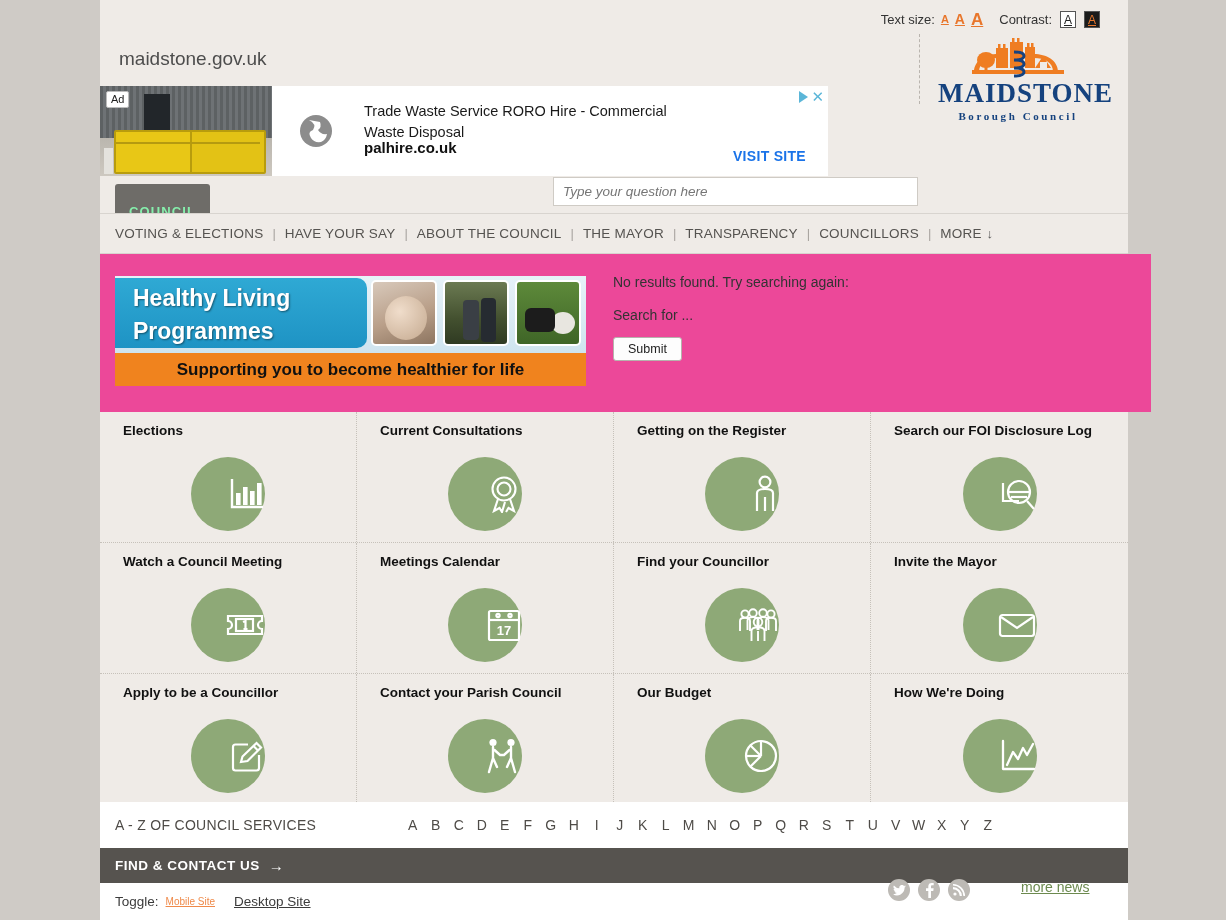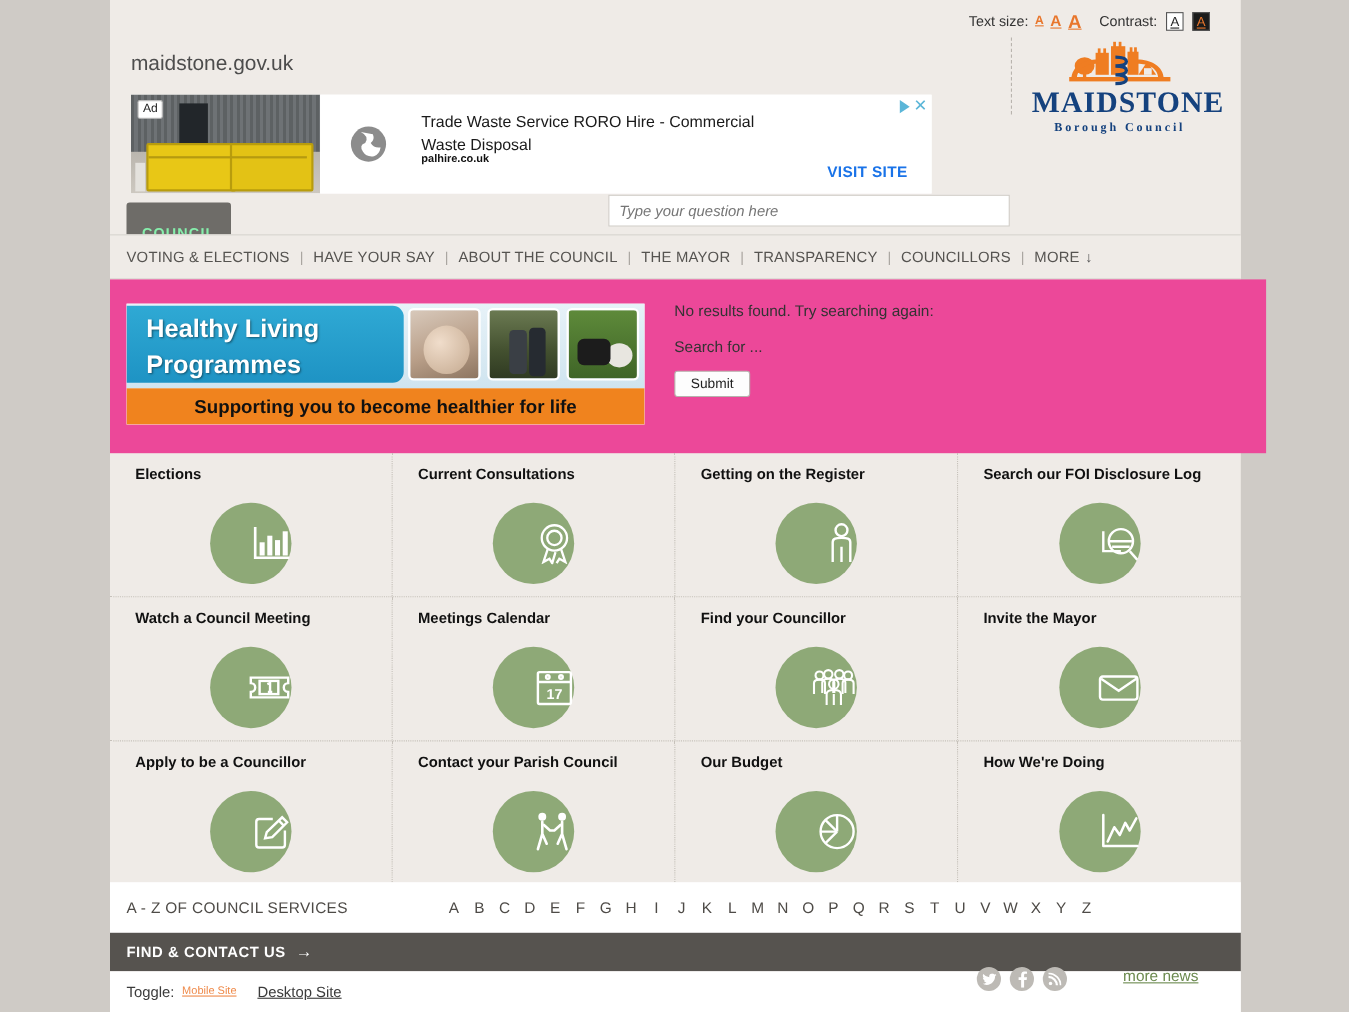--- a/index.html
+++ b/index.html
@@ -52,21 +52,21 @@
 
   
   .site-url{
     position:absolute;left:19px;top:48px;
     font-size:19px;color:#4d4d4d;
   }
 
   
   .ad{
     position:absolute;left:0;top:86px;width:728px;height:90px;
-    background:#fff;overflow:hidden;margin-left:19px;
+    background:#fff;overflow:hidden;
   }
   .ad-img{
     position:absolute;left:0;top:0;width:172px;height:90px;
     background:linear-gradient(180deg,#6a6e70 0%,#777b7c 42%,#b9b5ad 55%,#cdc8c0 100%);
     overflow:hidden;
   }
   .ad-img .barn{
     position:absolute;left:0;top:0;width:172px;height:52px;
     background:repeating-linear-gradient(90deg,#5d6163 0 3px,#6e7275 3px 6px);
   }
@@ -78,21 +78,21 @@
   .ad-badge{
     position:absolute;left:6px;top:5px;background:#fff;border:1px solid #bbb;
     font-size:11px;padding:1px 4px;color:#222;line-height:1.2;border-radius:2px;
   }
   .ad-body{position:absolute;left:172px;top:0;right:0;bottom:0;background:#fff;}
   .ad-globe{position:absolute;left:27px;top:28px;width:34px;height:34px;}
   .ad-title{
     position:absolute;left:92px;top:15px;width:330px;
     font-size:14.5px;line-height:1.42;color:#1a1a1a;
   }
-  .ad-domain{position:absolute;left:92px;top:53px;font-size:10px;font-weight:bold;color:#111;}
+  .ad-domain{position:absolute;left:92px;top:53px;font-size:15px;font-weight:bold;color:#111;}
   .ad-cta{position:absolute;right:22px;bottom:12px;font-size:14px;font-weight:bold;color:#1a73e8;letter-spacing:.3px;}
   .ad-x{position:absolute;right:4px;top:3px;display:flex;gap:3px;align-items:center;}
   .ad-x .tri{width:0;height:0;border-top:6px solid transparent;border-bottom:6px solid transparent;border-left:9px solid #5bb6d8;}
   .ad-x .cls{color:#5bb6d8;font-size:15px;line-height:1;}
 
   
   .council-tab{
     position:absolute;left:15px;top:184px;
     background:#6e6c68;color:#86efac;font-size:13px;font-weight:bold;
     letter-spacing:1.1px;padding:20px 14px 8px;border-radius:3px 3px 0 0;

